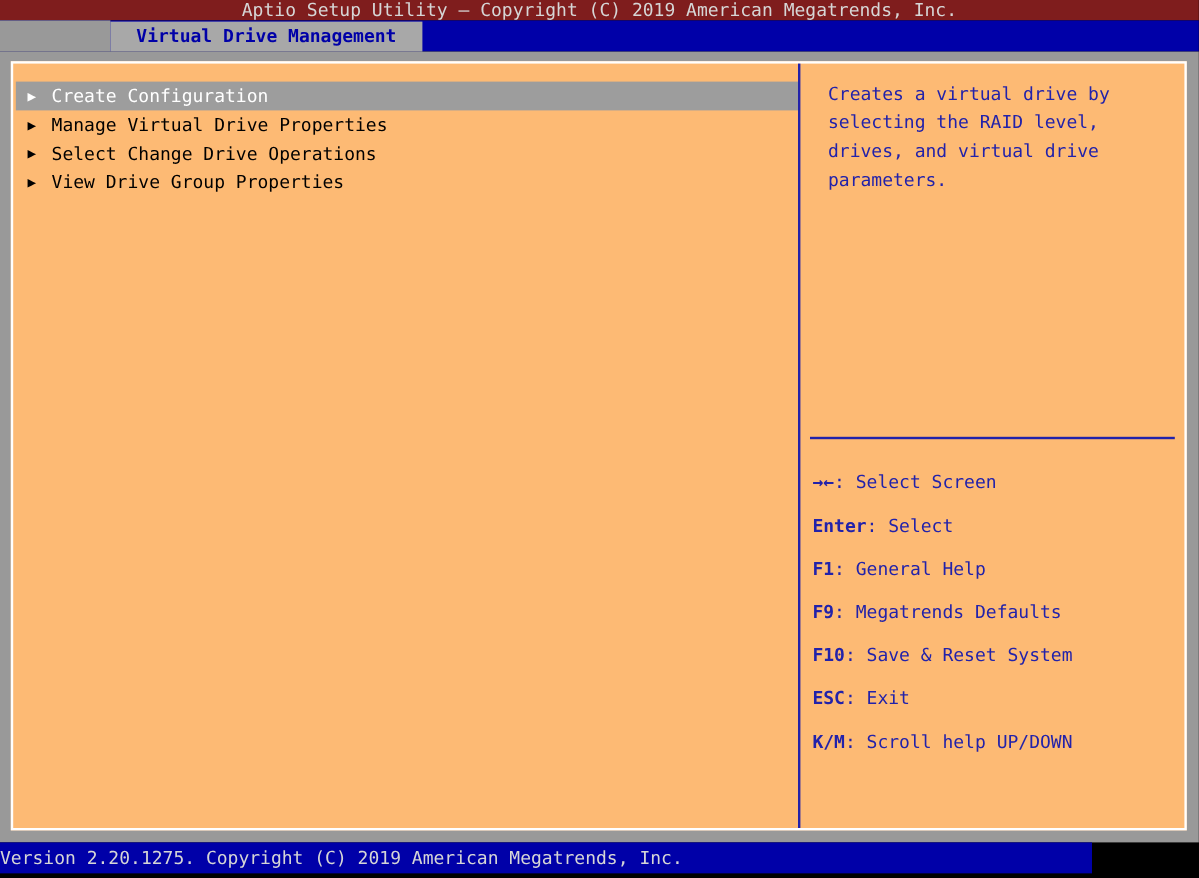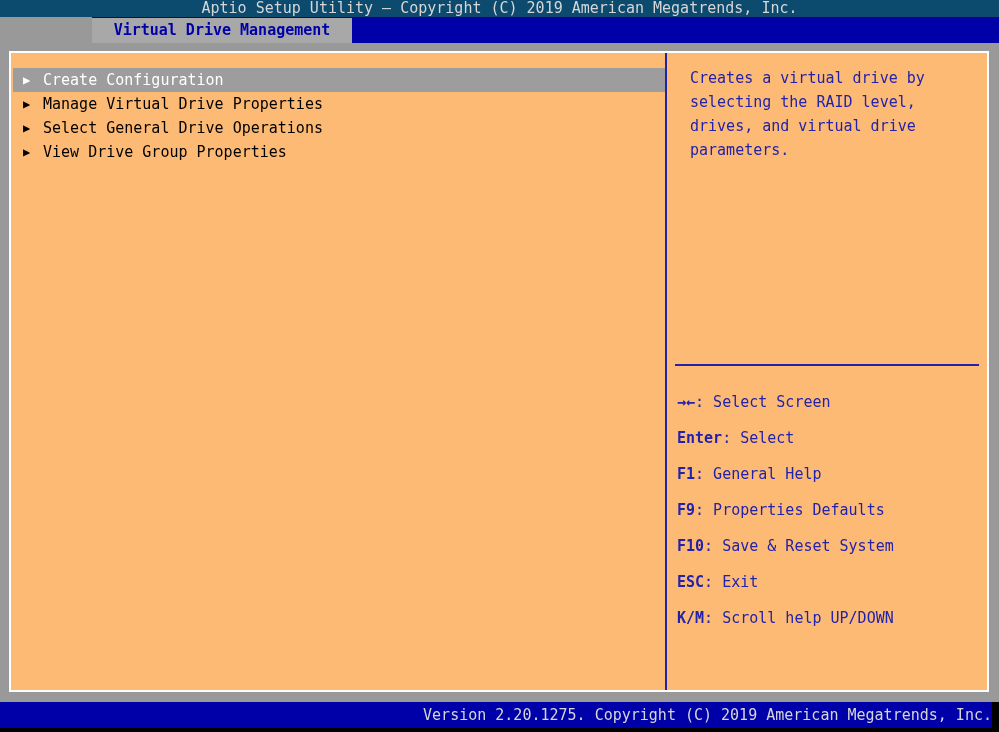--- a/index.html
+++ b/index.html
@@ -22,21 +22,21 @@
     background: #000000;
   }
 
   
   .title-bar {
     position: absolute;
     left: 0;
     top: 0;
     width: 999px;
     height: 17px;
-    background: #0c4a6e;
+    background: #7f1d1d;
     color: #d6d6d6;
     font-size: 15px;
     line-height: 17px;
     text-align: center;
     letter-spacing: 0px;
     white-space: pre;
   }
 
   
   .tab-strip {
@@ -192,27 +192,27 @@
   }
   .hotkey-row .keys {
     font-weight: bold;
   }
 
   
   .status-bar {
     position: absolute;
     left: 0;
     top: 702px;
-    width: 992px;
+    width: 910px;
     height: 26px;
     background: #0000a8;
     color: #d6d6d6;
     font-size: 15px;
     line-height: 26px;
-    text-align: right;
+    text-align: left;
     white-space: pre;
   }
   .bottom-black {
     position: absolute;
     left: 0;
     top: 728px;
     width: 999px;
     height: 4px;
     background: #000000;
   }
@@ -231,36 +231,36 @@
   <div class="body-gap"></div>
 
   <div class="frame">
 
     <div class="divider"></div>
 
     <div class="menu-pane">
       <div class="menu-list" id="menu-list">
           <div class="menu-item selected"><span class="bullet">▶</span><span class="label">Create Configuration</span></div>
           <div class="menu-item"><span class="bullet">▶</span><span class="label">Manage Virtual Drive Properties</span></div>
-          <div class="menu-item"><span class="bullet">▶</span><span class="label">Select General Drive Operations</span></div>
+          <div class="menu-item"><span class="bullet">▶</span><span class="label">Select Change Drive Operations</span></div>
           <div class="menu-item"><span class="bullet">▶</span><span class="label">View Drive Group Properties</span></div>
         </div>
     </div>
 
     <div class="help-pane">
       <div class="help-text">Creates a virtual drive by
 selecting the RAID level,
 drives, and virtual drive
 parameters.</div>
       <div class="help-sep"></div>
       <div class="hotkeys" id="hotkeys">
           <div class="hotkey-row"><span class="keys">→←</span><span class="action">: Select Screen</span></div>
           <div class="hotkey-row"><span class="keys">Enter</span><span class="action">: Select</span></div>
           <div class="hotkey-row"><span class="keys">F1</span><span class="action">: General Help</span></div>
-          <div class="hotkey-row"><span class="keys">F9</span><span class="action">: Properties Defaults</span></div>
+          <div class="hotkey-row"><span class="keys">F9</span><span class="action">: Megatrends Defaults</span></div>
           <div class="hotkey-row"><span class="keys">F10</span><span class="action">: Save &amp; Reset System</span></div>
           <div class="hotkey-row"><span class="keys">ESC</span><span class="action">: Exit</span></div>
           <div class="hotkey-row"><span class="keys">K/M</span><span class="action">: Scroll help UP/DOWN</span></div>
         </div>
     </div>
 
   </div>
 
   <div class="status-bar">Version 2.20.1275. Copyright (C) 2019 American Megatrends, Inc.</div>
   <div class="bottom-black"></div>

